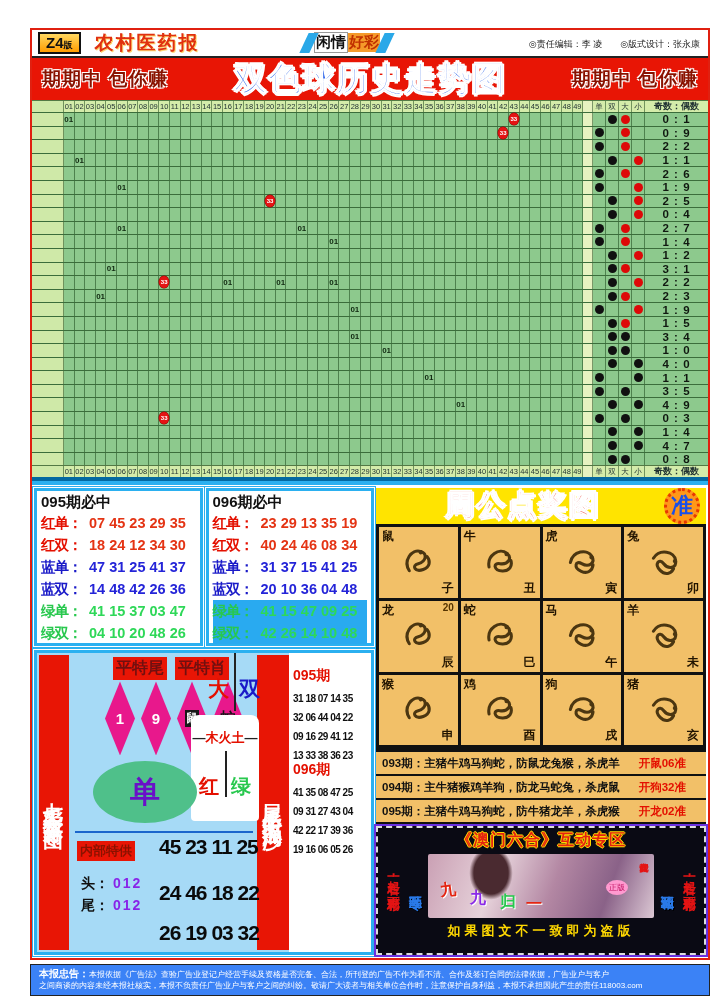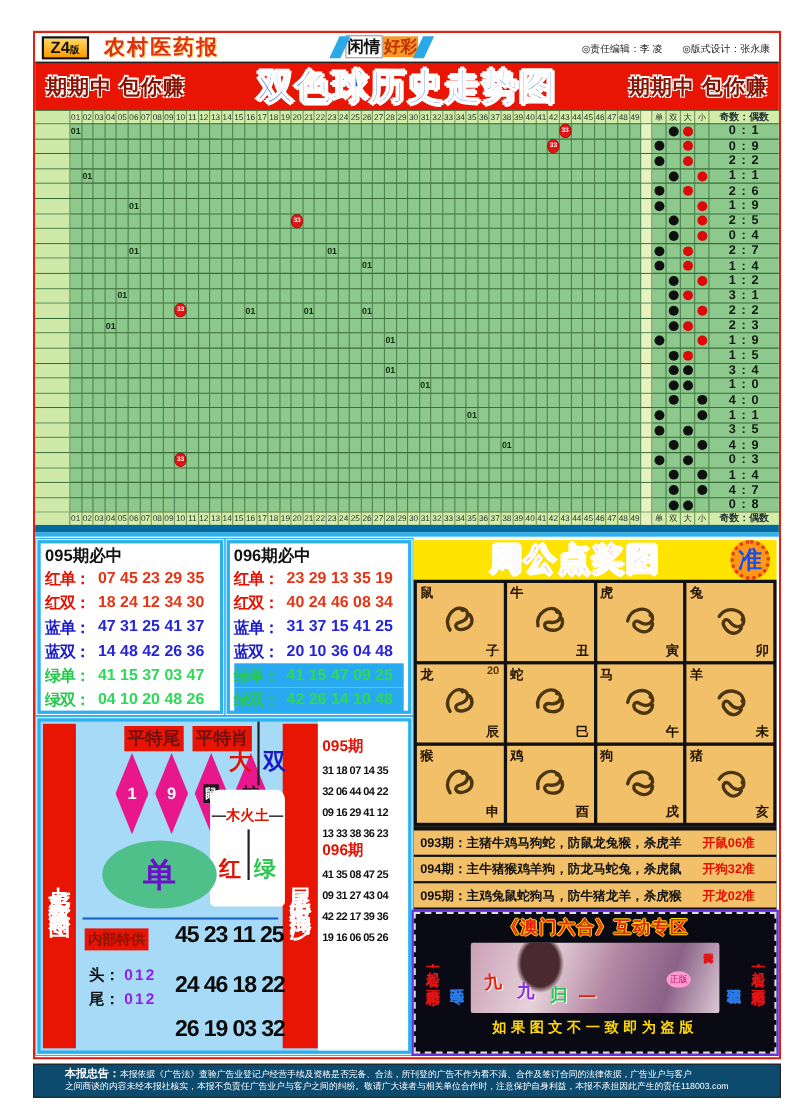--- a/index.html
+++ b/index.html
@@ -19,21 +19,21 @@
   .credits { position:absolute; right:8px; top:8px; font-size:9px; color:#222; }
 
   
   .banner { height:42px; background:#e81505; display:flex; align-items:center; justify-content:space-between; padding:0 10px; overflow:hidden; }
   .promo { color:#8a1200; font-size:19px; font-weight:bold; letter-spacing:1px; white-space:nowrap;
            text-shadow:-1px -1px 0 #fff,1px -1px 0 #fff,-1px 1px 0 #fff,1px 1px 0 #fff; }
   .main-title { color:#1e5ae8; font-size:33px; font-weight:bold; white-space:nowrap; letter-spacing:1px;
            -webkit-text-stroke:1px #fff; text-shadow:-2px 0 0 #fff,2px 0 0 #fff,0 -2px 0 #fff,0 2px 0 #fff; }
 
   
-  #grid { background:#8dc98d; border-bottom:7px solid #0369a1; }
+  #grid { background:#8dc98d; border-bottom:4px solid #0369a1; }
   .g-row { display:flex; height:13.6px; border-top:1px solid rgba(15,60,15,.65); }
   .g-row.axis { height:12px; background:#d4ecaa; }
   .gc { width:10.6px; height:100%; border-right:1px solid rgba(15,60,15,.5); position:relative;
         display:flex; align-items:center; justify-content:center; }
   .gc.spacer { width:32px; background:#cfe9a8; }
   .gc.sep { width:10px; background:#e6f2c0; }
   .gc.dotc { width:13px; }
   .gc.ratio { flex:1; border-right:none; }
   .axis .gc { font-size:7.5px; color:#233; overflow:hidden; }
   .axis .gc.ratio { font-size:9px; font-weight:bold; }
@@ -127,21 +127,21 @@
   .photo .jj { position:absolute; font-weight:bold; font-size:16px; text-shadow:1px 1px 0 #fff; }
   .jj.c1 { left:12px; top:26px; color:#e42410; transform:rotate(-8deg); }
   .jj.c2 { left:42px; top:34px; color:#8a2ae8; }
   .jj.c3 { left:72px; top:38px; color:#28c84e; }
   .jj.c4 { left:98px; top:40px; color:#e42410; }
   .photo .nv { position:absolute; right:4px; top:2px; color:#e41414; font-size:9px; font-weight:bold; writing-mode:vertical-rl; text-orientation:upright; }
   .photo .zb { position:absolute; right:26px; top:26px; background:#ff9ad0; color:#c01060; border-radius:50%; font-size:8px; padding:2px 3px; }
   .mc-bottom { color:#ffd800; font-weight:bold; font-size:13px; text-align:center; letter-spacing:4px; margin-top:3px; }
 
   
-  .footer { margin-top:4px; background:#0c4a6e; border:1px solid #222; color:#fff; font-size:8px; line-height:11px; padding:3px 10px 4px 28px; }
+  .footer { margin-top:4px; background:#3b82f6; border:1px solid #222; color:#fff; font-size:8px; line-height:11px; padding:3px 10px 4px 8px; }
   .footer b { font-size:10px; }
 </style>
 </head>
 <body>
 
 <div id="page">
   <div id="frame">
 
     <div class="masthead">
       <span class="edition-box"><span>Z4</span><small>版</small></span>
@@ -2207,21 +2207,21 @@
         <div class="zlines" id="zlines">
             <div class="zline">
               <span>093期：主猪牛鸡马狗蛇，防鼠龙兔猴，杀虎羊</span>
               <span class="res">开鼠06准</span>
             </div>
             <div class="zline">
               <span>094期：主牛猪猴鸡羊狗，防龙马蛇兔，杀虎鼠</span>
               <span class="res">开狗32准</span>
             </div>
             <div class="zline">
-              <span>095期：主鸡兔鼠蛇狗马，防牛猪龙羊，杀虎猴</span>
+              <span>095期：主猪牛鸡马狗蛇，防牛猪龙羊，杀虎猴</span>
               <span class="res">开龙02准</span>
             </div>
           </div>
 
         <div class="macau">
           <div class="mc-title">《澳门六合》互动专区</div>
           <div class="mc-body">
             <span class="vtext red">一起看，更精彩！</span>
             <span class="vtext blue">互动专区</span>
             <div class="photo">

